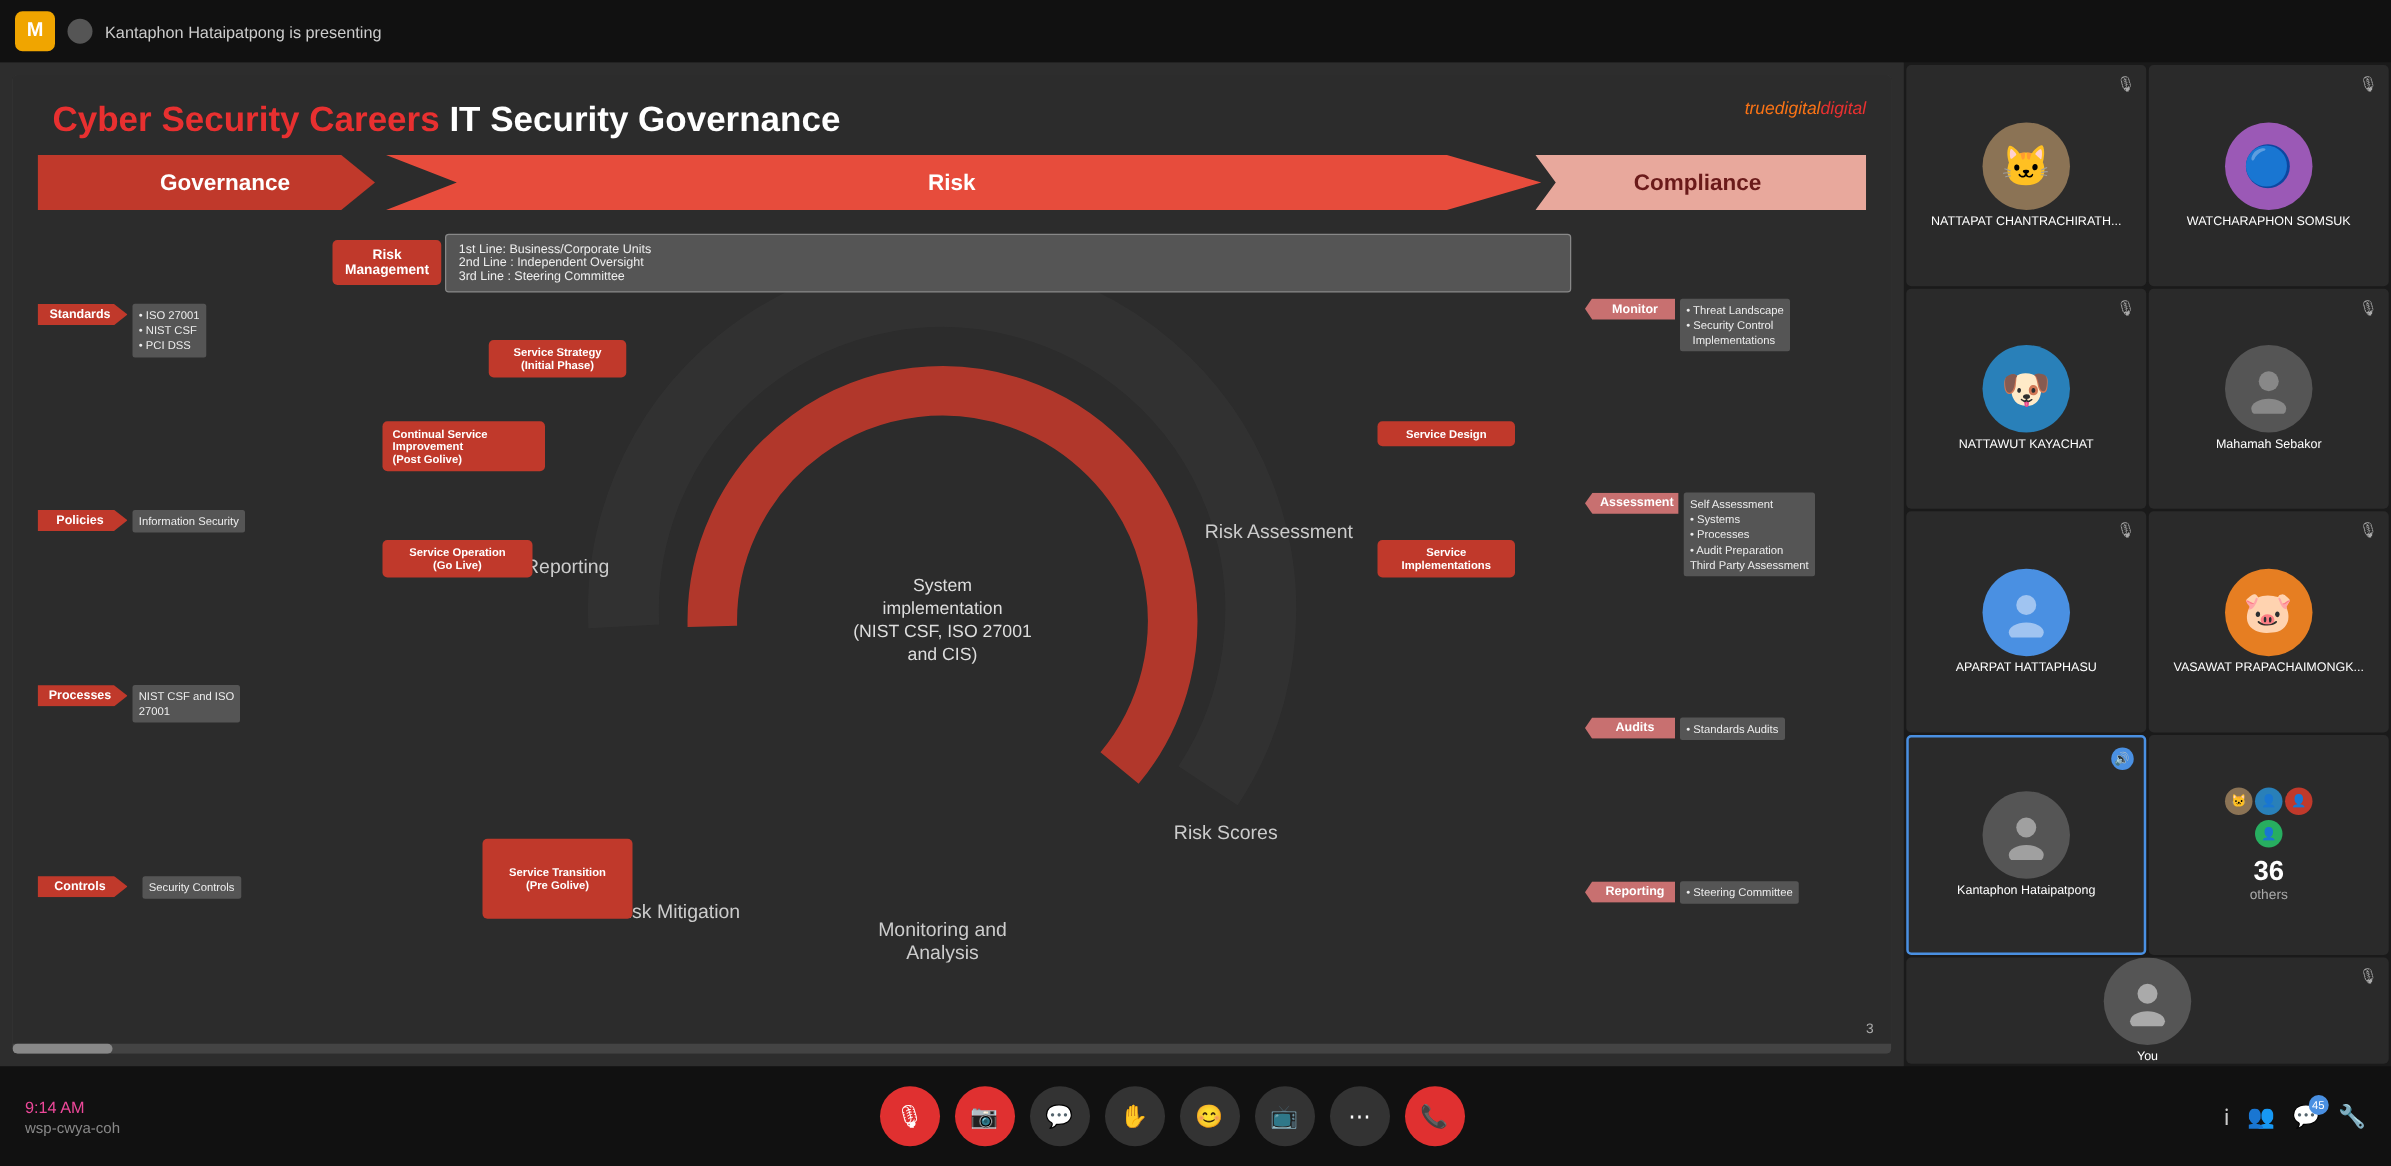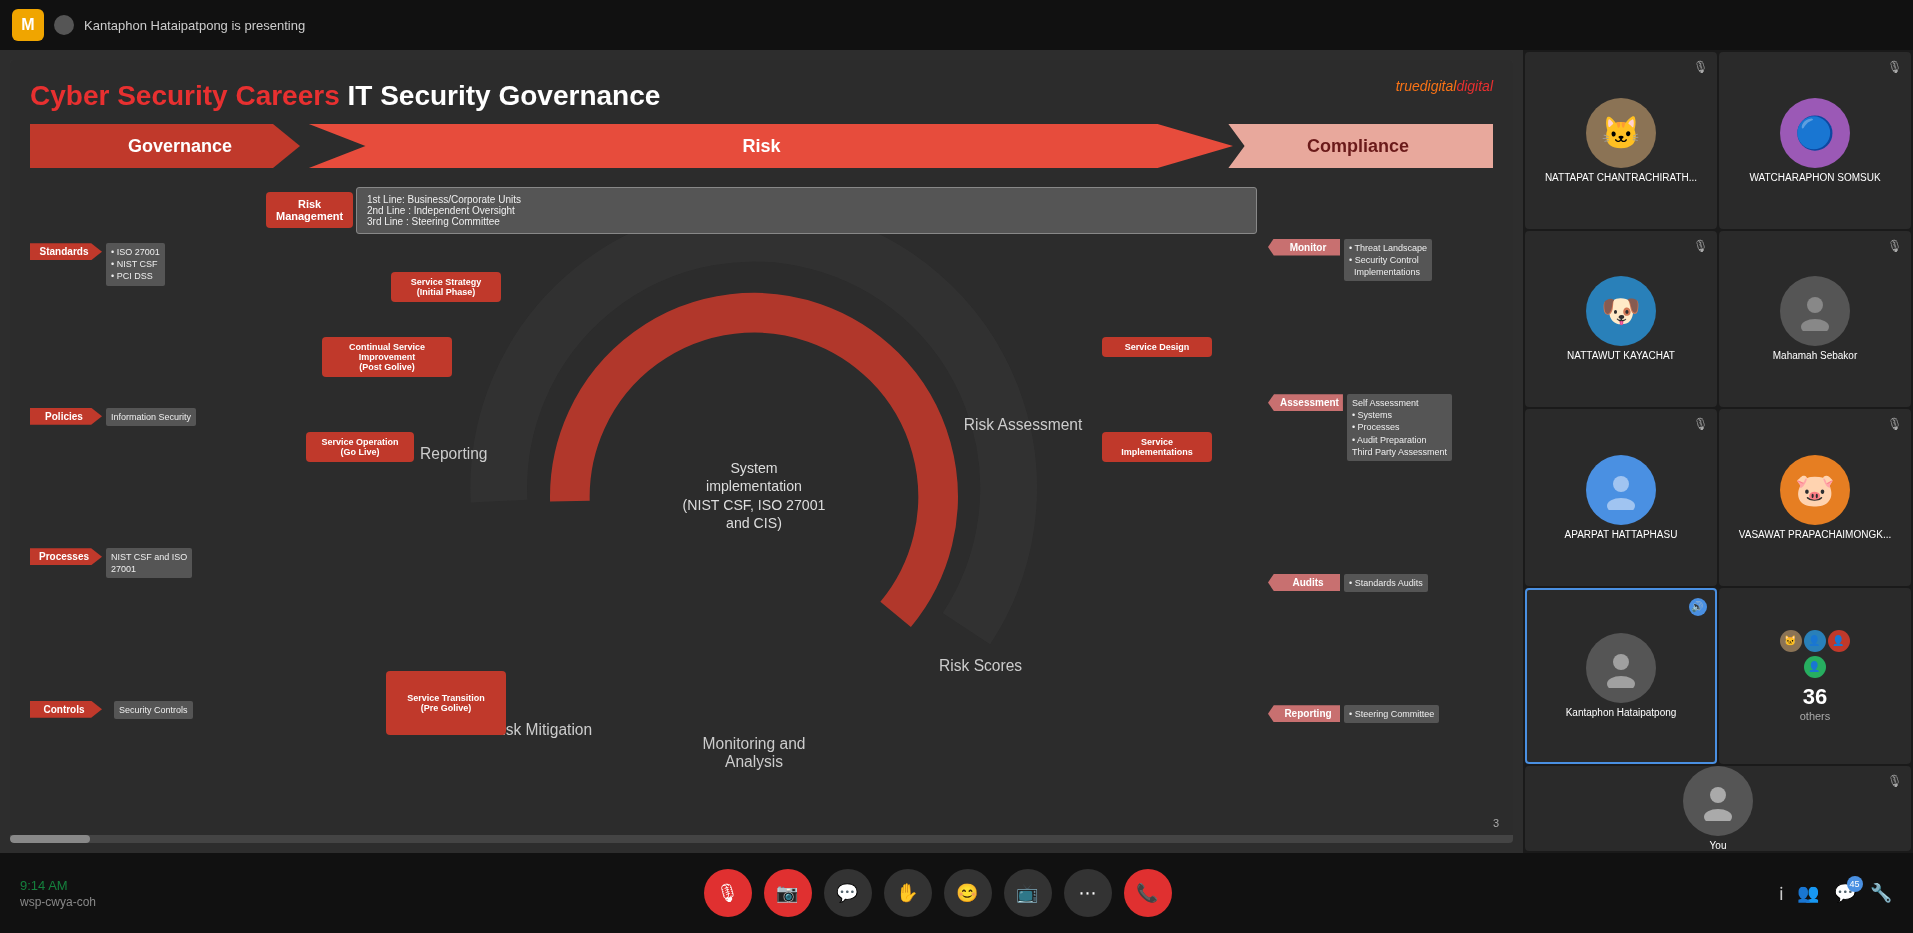--- a/index.html
+++ b/index.html
@@ -87,21 +87,21 @@
     }
     .truedigital-logo span { color: #f97316; }
 
     
     .slide-title {
       font-size: 28px;
       font-weight: bold;
       margin-bottom: 12px;
       color: #fff;
     }
-    .slide-title .red { color: #e83030; }
+    .slide-title .red { color: #e83030; margin-left: 12px; }
     .slide-title .white { color: #fff; }
 
     
     .grc-banner {
       display: flex;
       height: 44px;
       margin-bottom: 14px;
       position: relative;
     }
     .grc-item {
@@ -232,21 +232,21 @@
       align-items: center;
       justify-content: space-between;
       padding: 0 20px;
     }
 
     .bottom-left {
       display: flex;
       flex-direction: column;
       gap: 2px;
     }
-    .time-display { font-size: 13px; color: #15803d; }
+    .time-display { font-size: 13px; color: #ec4899; }
     .meeting-id { font-size: 12px; color: #888; }
 
     .bottom-center {
       display: flex;
       gap: 12px;
       align-items: center;
     }
 
     .ctrl-btn {
       width: 48px; height: 48px;
@@ -420,29 +420,29 @@
                 <text x="230" y="170" fill="#ddd" font-size="10" text-anchor="middle">System</text>
                 <text x="230" y="183" fill="#ddd" font-size="10" text-anchor="middle">implementation</text>
                 <text x="230" y="196" fill="#ddd" font-size="10" text-anchor="middle">(NIST CSF, ISO 27001</text>
                 <text x="230" y="209" fill="#ddd" font-size="10" text-anchor="middle">and CIS)</text>
               </svg>
 
               <div style="position:absolute; top:90px; left:145px; background:#c0392b; color:#fff; border-radius:4px; padding:5px 8px; font-size:9px; font-weight:bold; text-align:center; width:110px; z-index:10;">
                 Service Strategy<br>(Initial Phase)
               </div>
 
-              <div style="position:absolute; top:155px; left:60px; background:#c0392b; color:#fff; border-radius:4px; padding:5px 8px; font-size:9px; font-weight:bold; text-align:center; width:130px; z-index:10;margin-left:16px;">
+              <div style="position:absolute; top:155px; left:60px; background:#c0392b; color:#fff; border-radius:4px; padding:5px 8px; font-size:9px; font-weight:bold; width:130px; z-index:10;">
                 Continual Service<br>Improvement<br>(Post Golive)
               </div>
 
               <div style="position:absolute; top:155px; right:50px; background:#c0392b; color:#fff; border-radius:4px; padding:5px 8px; font-size:9px; font-weight:bold; text-align:center; width:110px; z-index:10;">
                 Service Design
               </div>
 
-              <div style="position:absolute; top:250px; left:60px; background:#c0392b; color:#fff; border-radius:4px; padding:5px 8px; font-size:9px; font-weight:bold; text-align:center; width:108px; z-index:10;">
+              <div style="position:absolute; top:250px; left:60px; background:#c0392b; color:#fff; border-radius:4px; padding:5px 8px; font-size:9px; font-weight:bold; text-align:center; width:120px; z-index:10;">
                 Service Operation<br>(Go Live)
               </div>
 
               <div style="position:absolute; top:250px; right:50px; background:#c0392b; color:#fff; border-radius:4px; padding:5px 8px; font-size:9px; font-weight:bold; text-align:center; width:110px; z-index:10;">
                 Service<br>Implementations
               </div>
 
               <div style="position:absolute; bottom:45px; left:140px; background:#c0392b; color:#fff; border-radius:4px; padding:22px 8px; font-size:9px; font-weight:bold; text-align:center; width:120px; z-index:10;">
                 Service Transition<br>(Pre Golive)
               </div>

